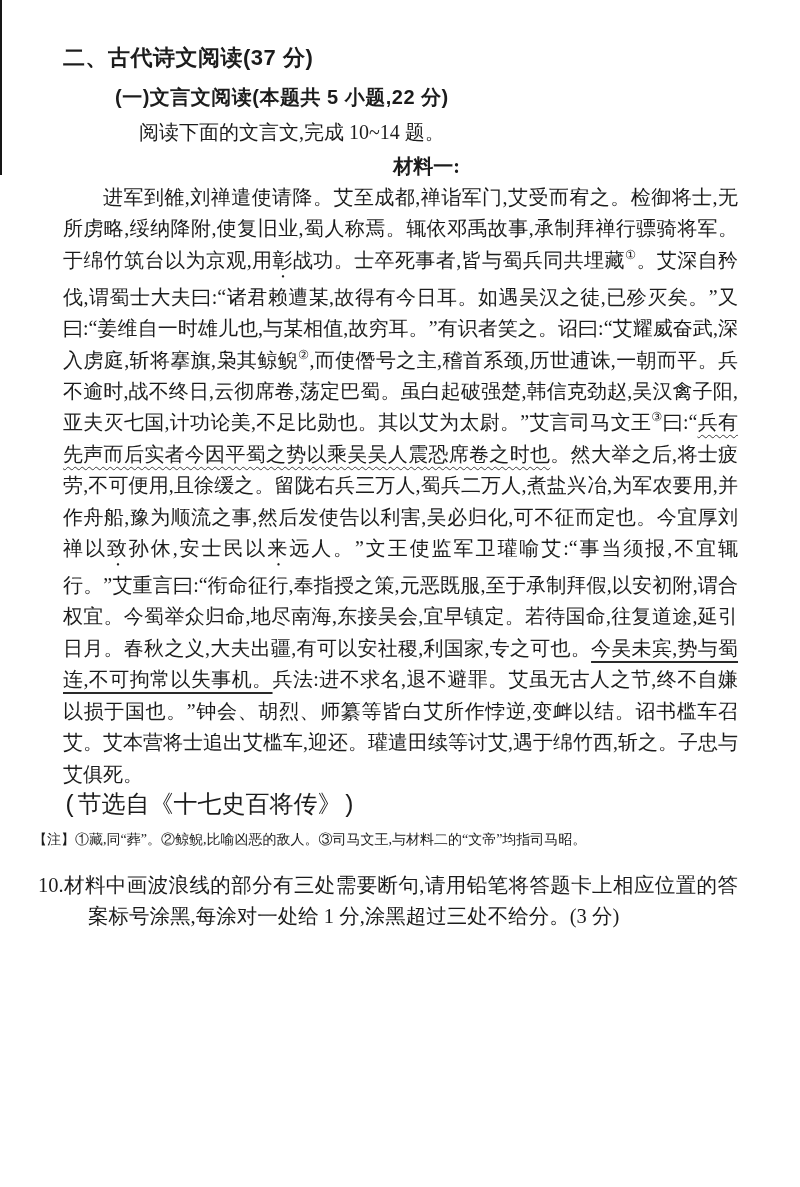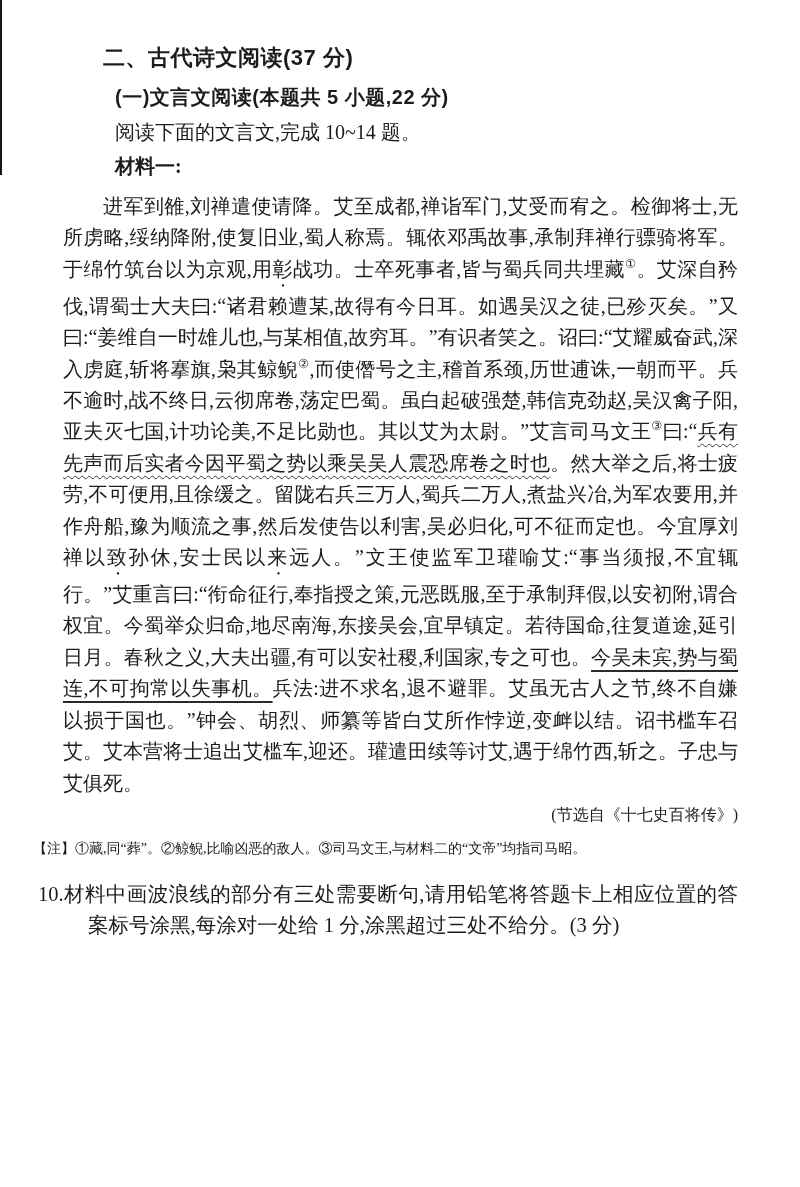--- a/index.html
+++ b/index.html
@@ -8,36 +8,36 @@
     font-family:"Liberation Serif", serif;
     -webkit-font-smoothing:antialiased;
   }
   .page{
     position:relative;width:800px;height:1187px;box-sizing:border-box;
     padding:0 62px 0 63px;overflow:hidden;
   }
   .scan-edge{position:absolute;left:0;top:0;width:2px;height:175px;background:#161616;}
   .h1{
     margin-top:44px;font-family:"Liberation Sans", sans-serif;font-weight:bold;
-    font-size:22px;line-height:28px;letter-spacing:0.5px;margin-left:40px;
+    font-size:22px;line-height:28px;letter-spacing:0.5px;
   }
   .h2{
     margin-top:12px;margin-left:52px;font-family:"Liberation Sans", sans-serif;
     font-weight:bold;font-size:20px;line-height:27px;letter-spacing:0.5px;
   }
-  .intro{margin-top:8px;margin-left:52px;font-size:20px;line-height:27px;}
+  .intro{margin-top:8px;margin-left:76px;font-size:20px;line-height:27px;}
   .mat-label{
     margin-top:7px;margin-left:52px;font-family:Liberation Serif, serif;
-    font-weight:bold;font-size:20px;line-height:26px;
+    font-weight:bold;font-size:20px;line-height:26px;text-align:center;
   }
   .para{
-    margin-top:12px;font-size:20px;line-height:31.4px;text-align:justify;
+    margin-top:3px;font-size:20px;line-height:31.4px;text-align:justify;
     text-indent:2em;letter-spacing:0;
   }
-  .attribution{font-size:16px;line-height:31px;text-align:right;}
+  .attribution{font-size:24px;line-height:31px;font-family:Liberation Mono, monospace;}
   .seg{white-space:pre-wrap;}
   .seg-wavy{
     text-decoration-line:underline;text-decoration-style:wavy;
     text-decoration-color:#3a3a3a;text-decoration-thickness:1px;
     text-underline-offset:5px;
   }
   .seg-underline{
     text-decoration-line:underline;text-decoration-color:#2a2a2a;
     text-decoration-thickness:1.5px;text-underline-offset:6px;
   }

